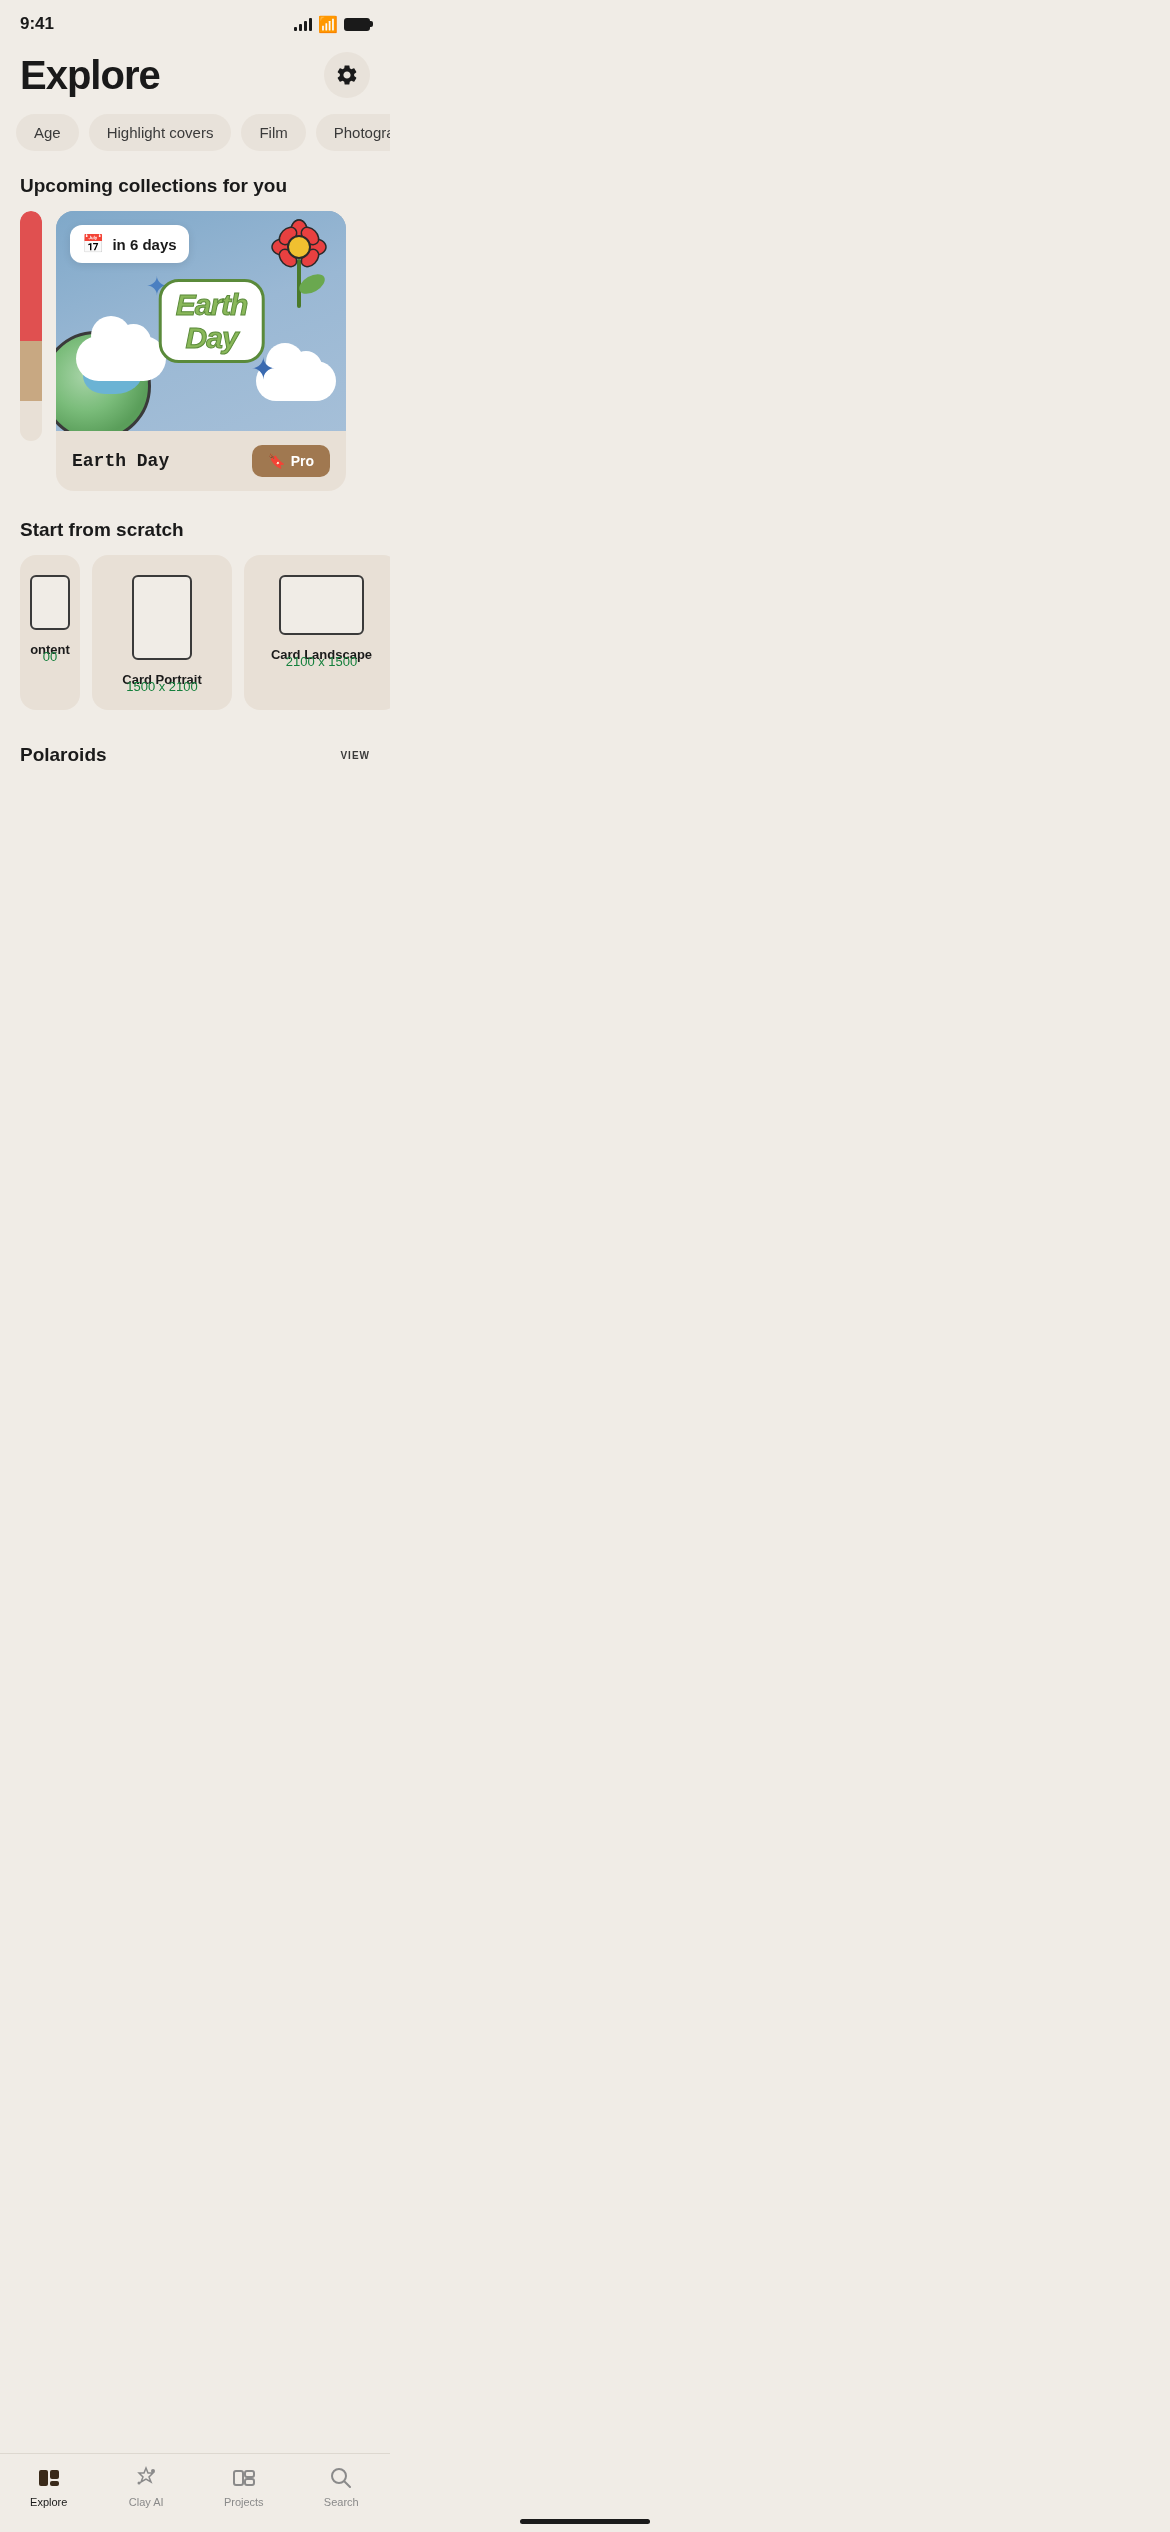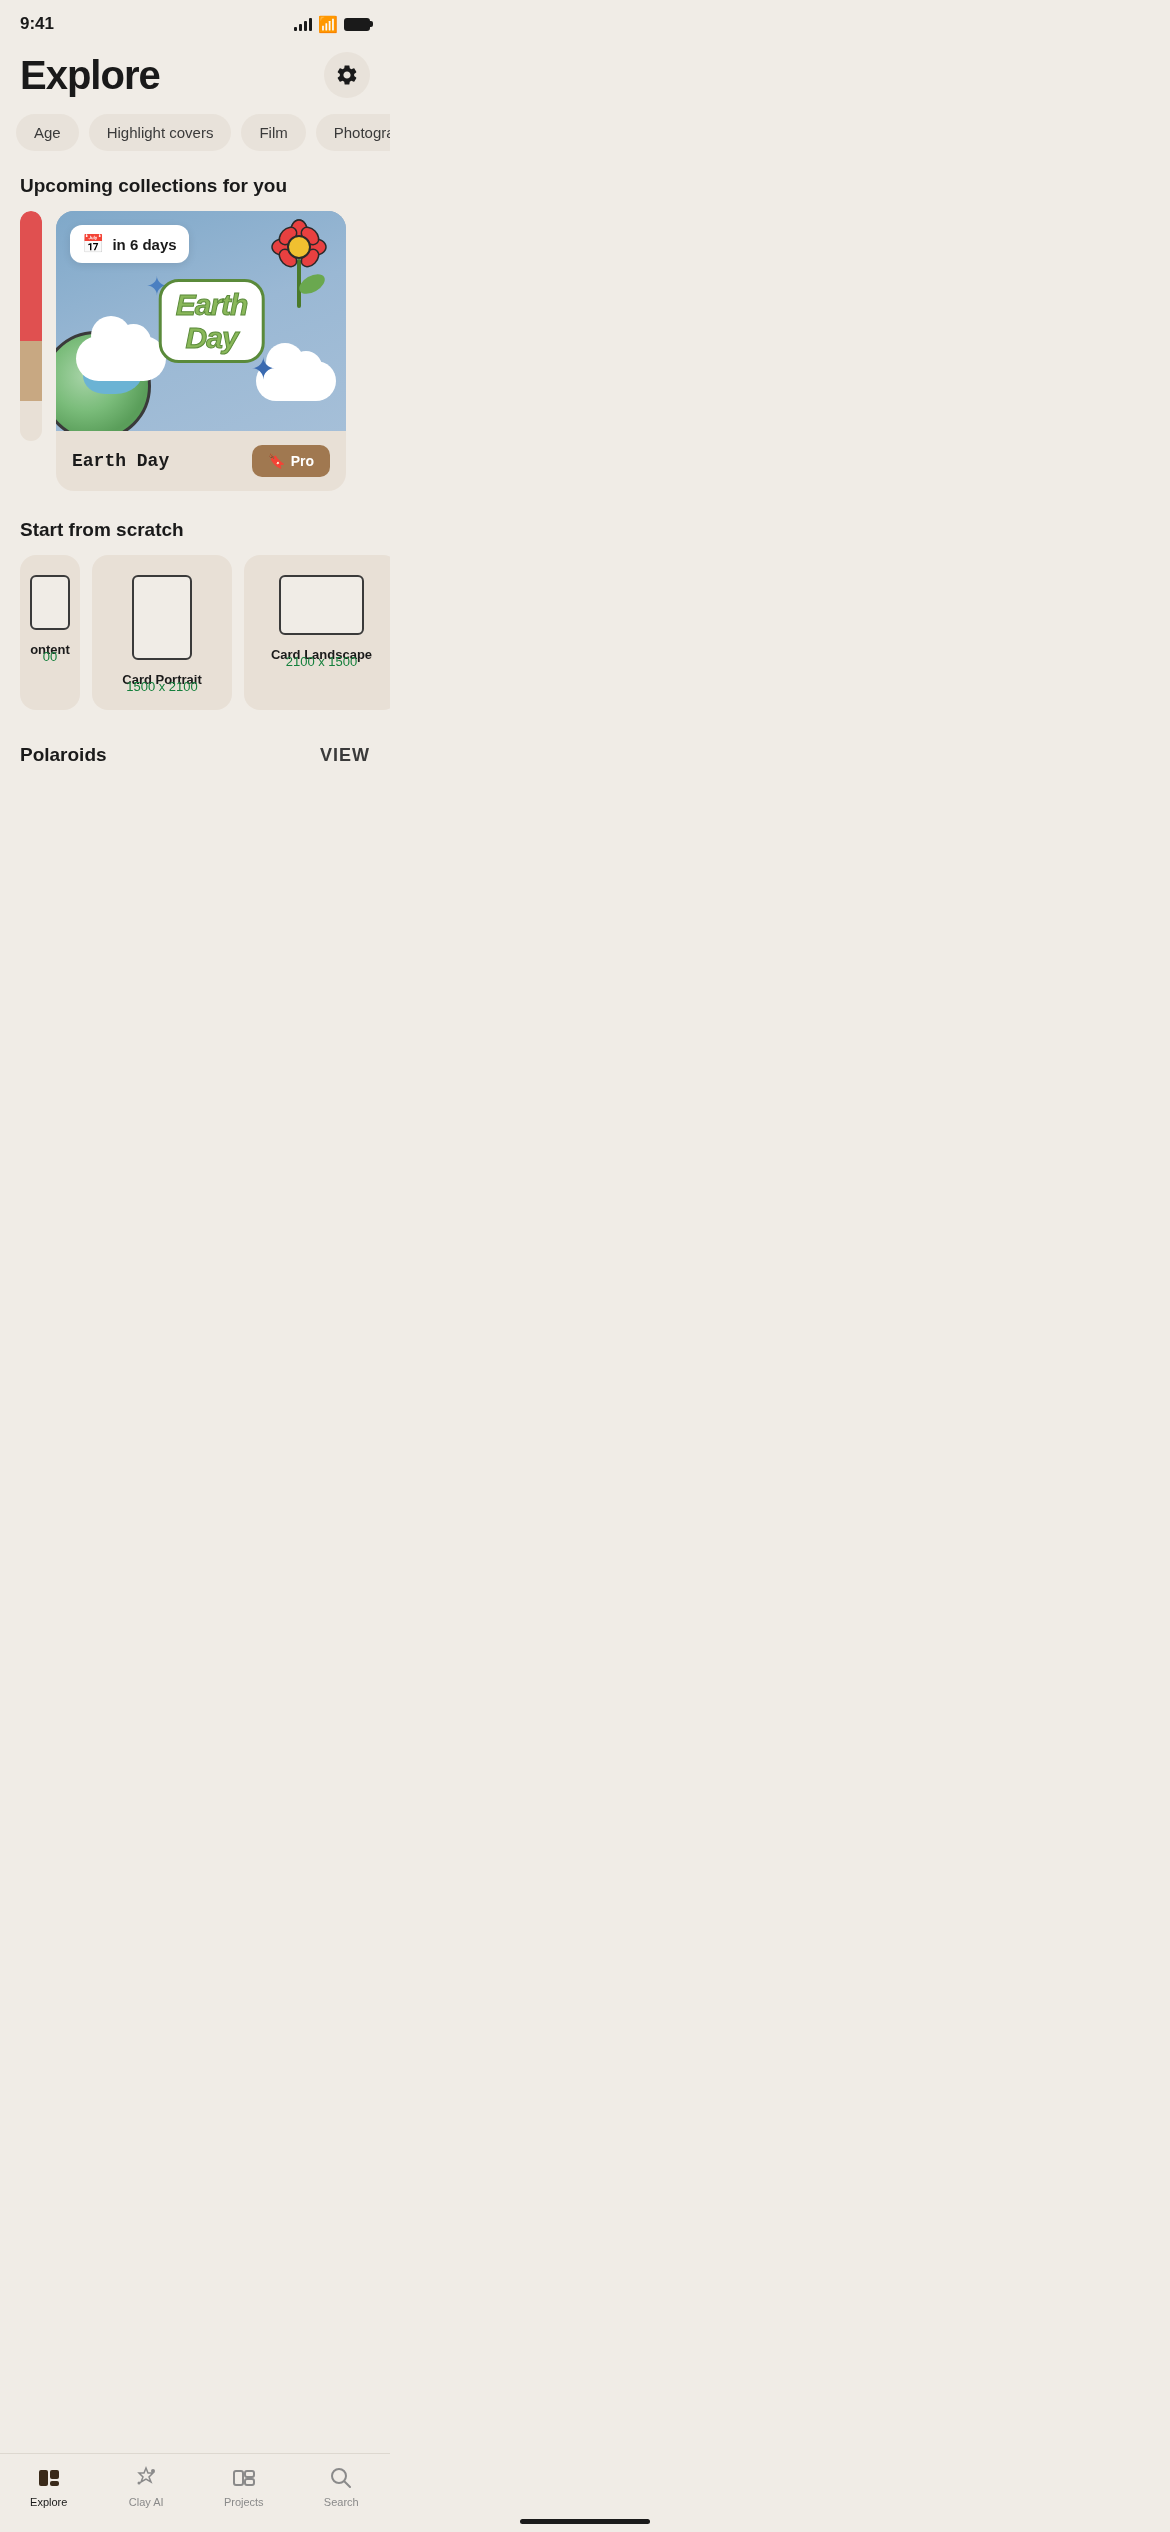--- a/index.html
+++ b/index.html
@@ -365,21 +365,21 @@
       padding: 8px 0 0;
     }
     .polaroids-header {
       display: flex;
       justify-content: space-between;
       align-items: center;
       padding: 0 20px 10px;
       text-align: right;
     }
     .view-link {
-      font-size: 18px;
+      font-size: 10px;
       font-weight: 700;
       color: #3a3a3a;
       letter-spacing: 1px;
       cursor: pointer;
     }
 
     
     .bottom-nav {
       position: fixed;
       bottom: 0;

